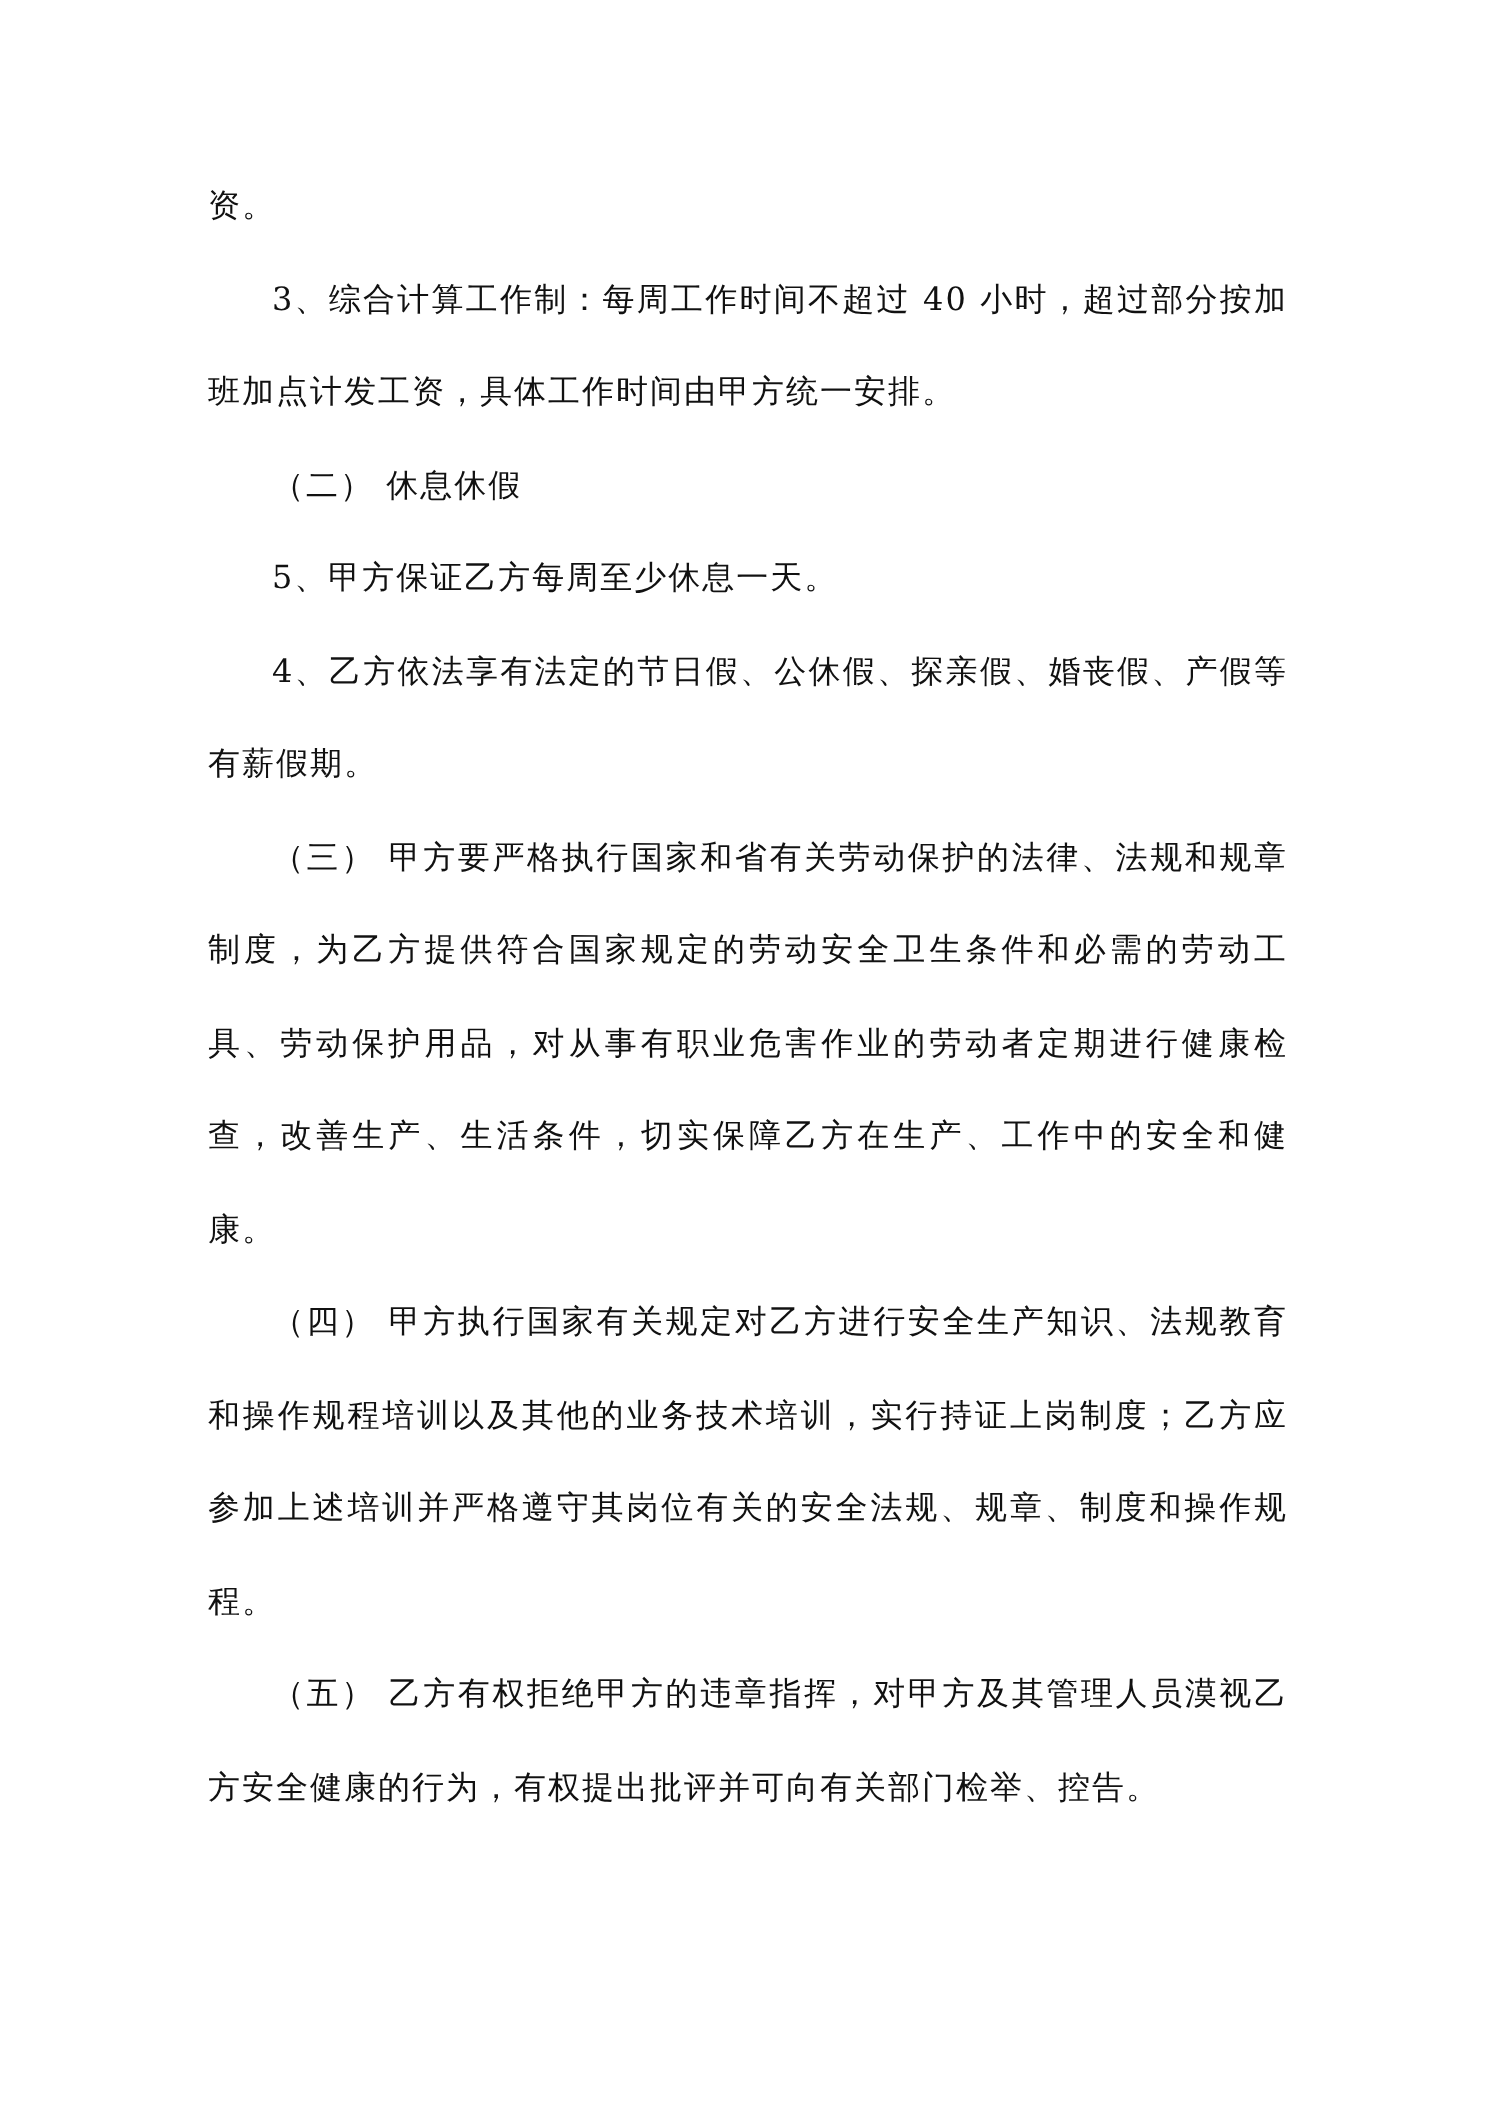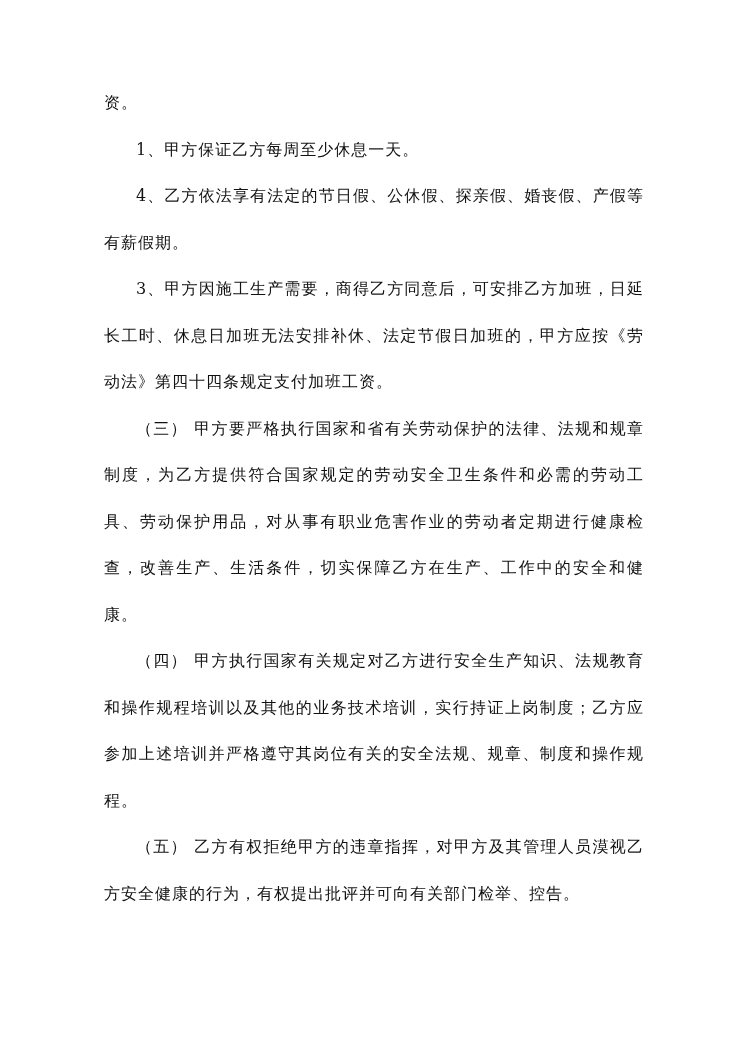--- a/index.html
+++ b/index.html
@@ -26,20 +26,21 @@
     letter-spacing: 1px;
     word-break: break-all;
   }
   .indent { text-indent: 2em; }
 </style>
 </head>
 <body>
 
 <div class="page">
   <p class="para">资。</p>
-  <p class="para indent">1、甲方保证乙方每周至少休息一天。</p>
+  <p class="para indent">3、综合计算工作制：每周工作时间不超过 40 小时，超过部分按加班加点计发工资，具体工作时间由甲方统一安排。</p>
+  <p class="para indent">（二） 休息休假</p>
+  <p class="para indent">5、甲方保证乙方每周至少休息一天。</p>
   <p class="para indent">4、乙方依法享有法定的节日假、公休假、探亲假、婚丧假、产假等有薪假期。</p>
-  <p class="para indent">3、甲方因施工生产需要，商得乙方同意后，可安排乙方加班，日延长工时、休息日加班无法安排补休、法定节假日加班的，甲方应按《劳动法》第四十四条规定支付加班工资。</p>
   <p class="para indent">（三） 甲方要严格执行国家和省有关劳动保护的法律、法规和规章制度，为乙方提供符合国家规定的劳动安全卫生条件和必需的劳动工具、劳动保护用品，对从事有职业危害作业的劳动者定期进行健康检查，改善生产、生活条件，切实保障乙方在生产、工作中的安全和健康。</p>
   <p class="para indent">（四） 甲方执行国家有关规定对乙方进行安全生产知识、法规教育和操作规程培训以及其他的业务技术培训，实行持证上岗制度；乙方应参加上述培训并严格遵守其岗位有关的安全法规、规章、制度和操作规程。</p>
   <p class="para indent">（五） 乙方有权拒绝甲方的违章指挥，对甲方及其管理人员漠视乙方安全健康的行为，有权提出批评并可向有关部门检举、控告。</p>
 
 </div>
 
 </body></html>

